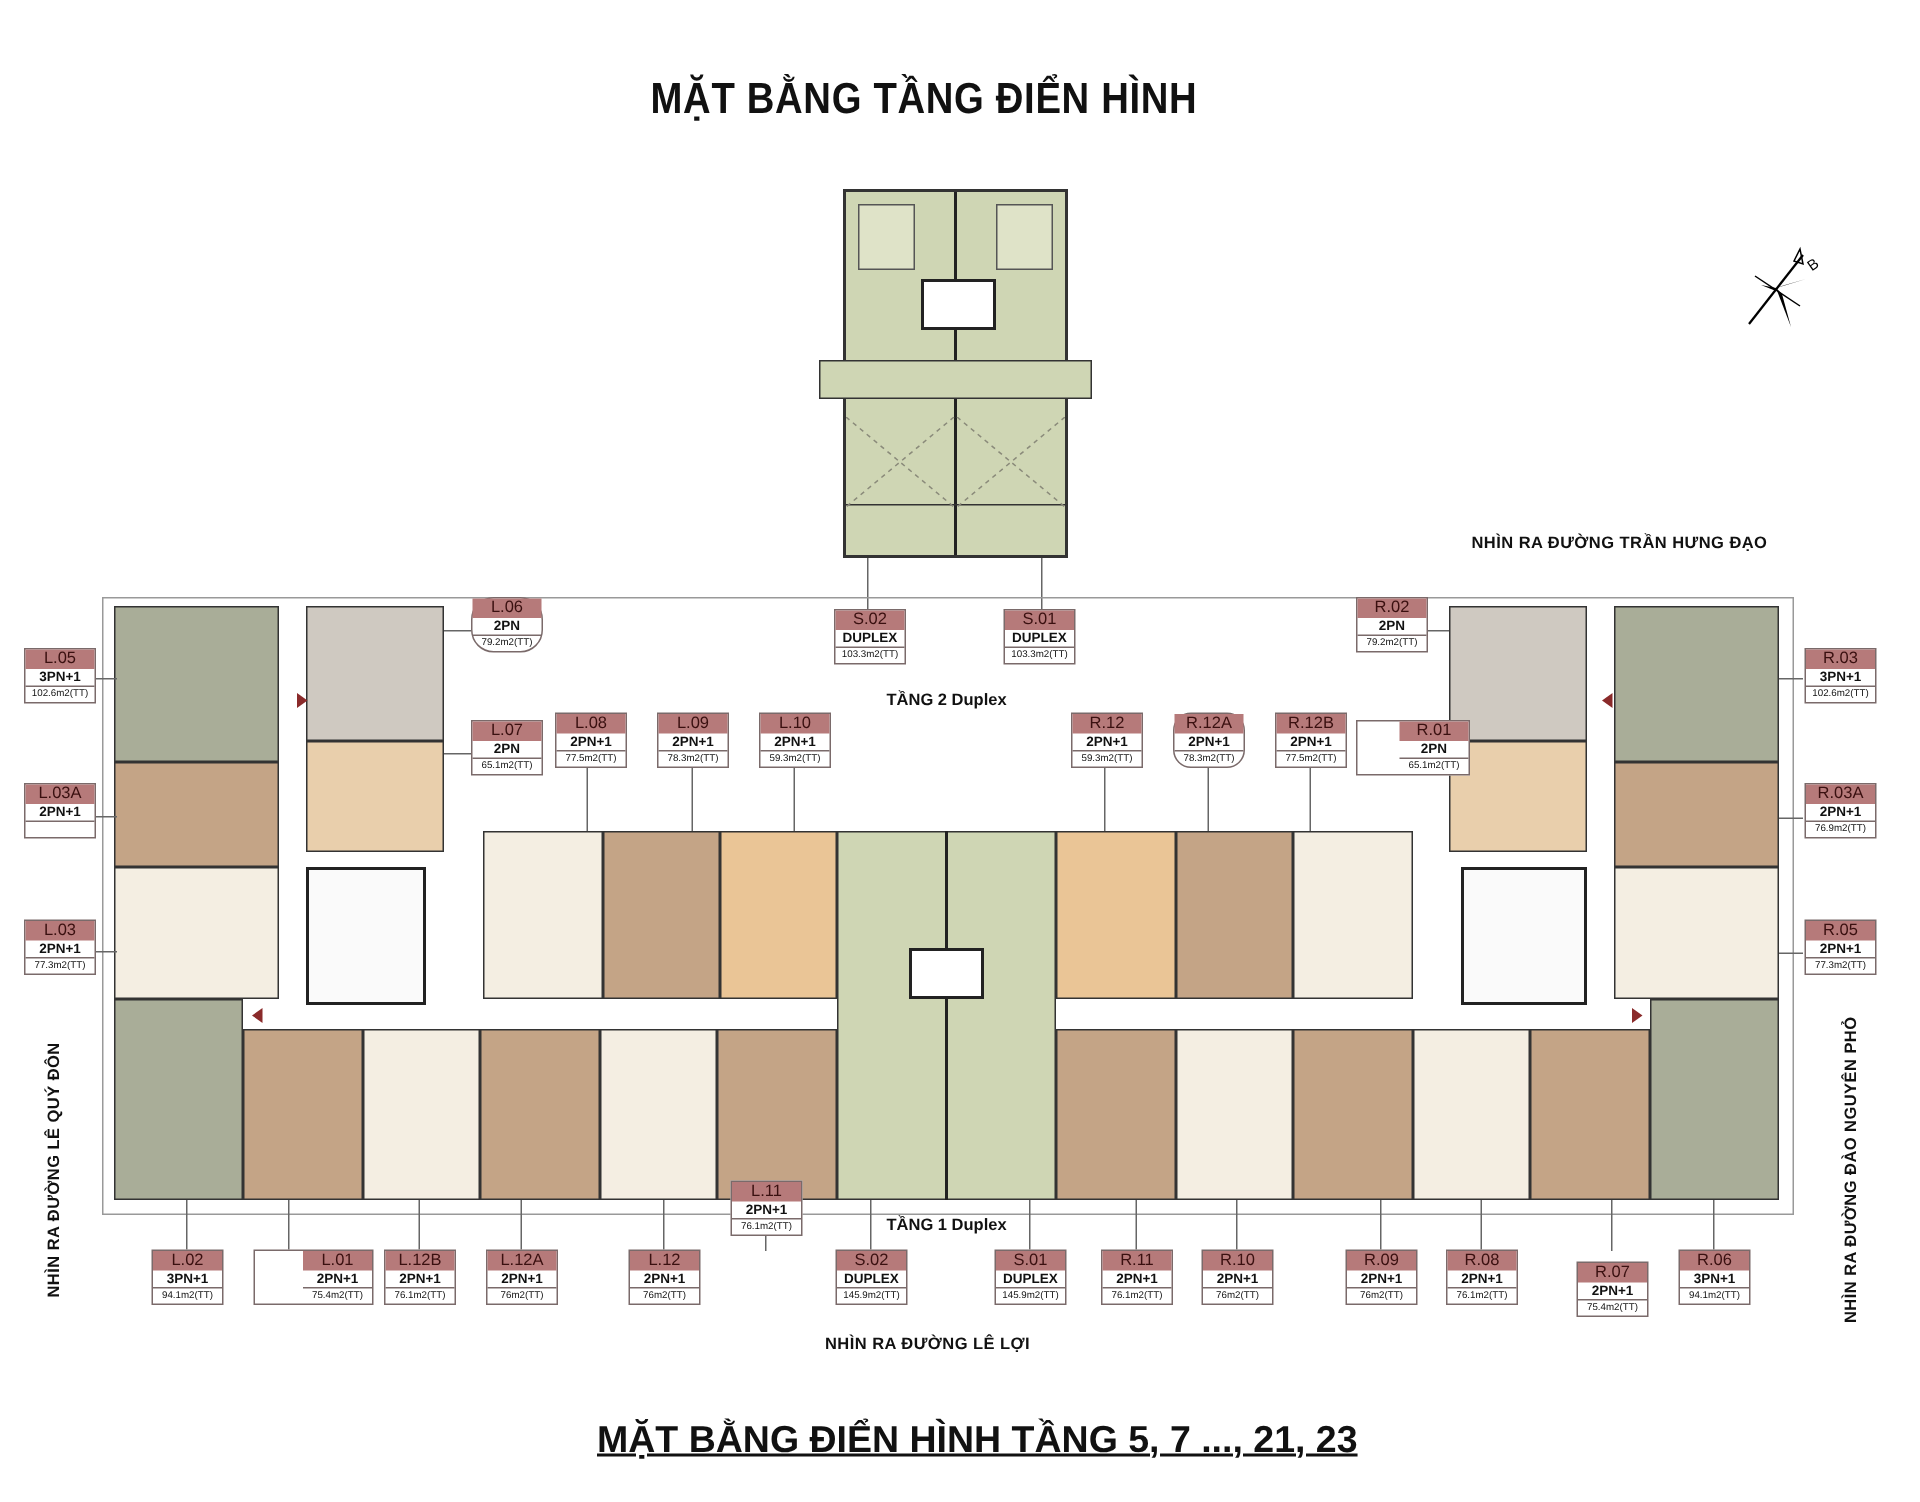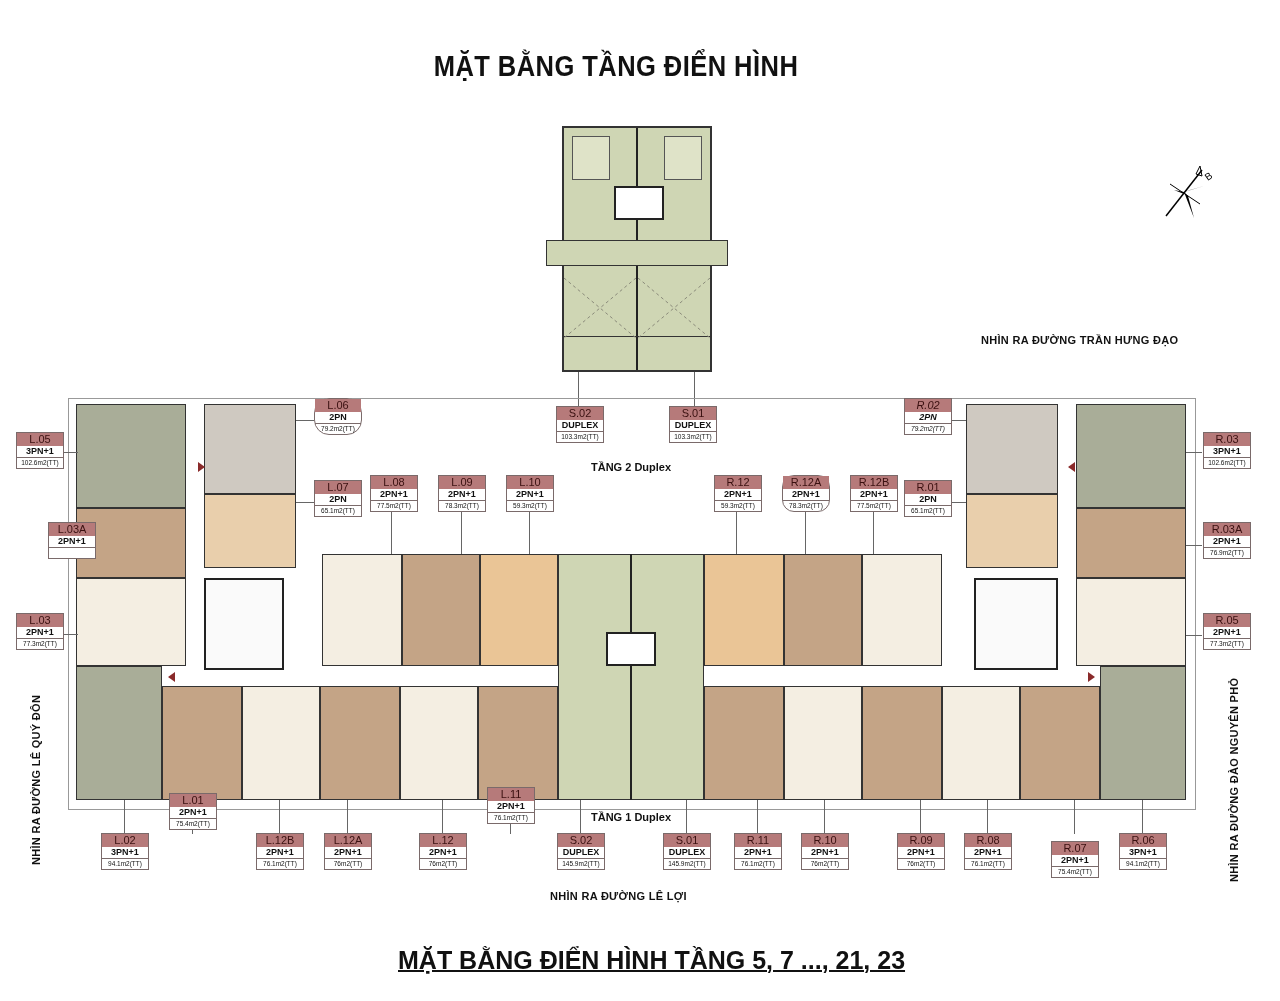--- a/index.html
+++ b/index.html
@@ -59,21 +59,21 @@
   <div class="type">DUPLEX</div>
   <div class="area">103.3m2(TT)</div>
 </div>
 <div class="tag" style="left:669px;top:406px;">
   <div class="code">S.01</div>
   <div class="type">DUPLEX</div>
   <div class="area">103.3m2(TT)</div>
 </div>
 
 <div class="floorlbl" style="left:591px;top:461px;">TẦNG 2 Duplex</div>
-<div class="road" style="left:981px;top:334px;">NHÌN RA ĐƯỜNG TRẦN HƯNG ĐẠO</div>
+<div class="road" style="left:981px;top:356px;">NHÌN RA ĐƯỜNG TRẦN HƯNG ĐẠO</div>
 
 <div class="outline" style="left:68px;top:398px;width:1128px;height:412px;"></div>
 
 <div class="unit" style="left:76px;top:404px;width:110px;height:104px;background:#a9ad98;"></div>
 <div class="unit" style="left:76px;top:508px;width:110px;height:70px;background:#c4a486;"></div>
 <div class="unit" style="left:76px;top:578px;width:110px;height:88px;background:#f4eee2;"></div>
 <div class="unit" style="left:76px;top:666px;width:86px;height:134px;background:#a9ad98;"></div>
 <div class="unit" style="left:204px;top:404px;width:92px;height:90px;background:#cfc9c1;"></div>
 <div class="unit" style="left:204px;top:494px;width:92px;height:74px;background:#e9cfac;"></div>
 <div class="unit" style="left:204px;top:578px;width:80px;height:92px;background:#fafafa;border:2px solid #222;"></div>
@@ -112,21 +112,21 @@
 <div class="arrow" style="left:198px;top:462px;border-top:5px solid transparent;border-bottom:5px solid transparent;border-left:7px solid #8a2a2a;"></div>
 <div class="arrow" style="left:1068px;top:462px;border-top:5px solid transparent;border-bottom:5px solid transparent;border-right:7px solid #8a2a2a;"></div>
 
 <div class="leaderh" style="left:64px;top:452px;width:14px;"></div>
 <div class="tag" style="left:16px;top:432px;">
   <div class="code">L.05</div>
   <div class="type">3PN+1</div>
   <div class="area">102.6m2(TT)</div>
 </div>
 <div class="leaderh" style="left:64px;top:544px;width:14px;"></div>
-<div class="tag" style="left:16px;top:522px;margin-left:32px;">
+<div class="tag" style="left:16px;top:522px;">
   <div class="code">L.03A</div>
   <div class="type">2PN+1</div>
   <div class="area"></div>
 </div>
 <div class="leaderh" style="left:64px;top:634px;width:14px;"></div>
 <div class="tag" style="left:16px;top:613px;">
   <div class="code">L.03</div>
   <div class="type">2PN+1</div>
   <div class="area">77.3m2(TT)</div>
 </div>
@@ -174,27 +174,27 @@
   <div class="area">78.3m2(TT)</div>
 </div>
 <div class="leader" style="left:873px;top:510px;height:44px;"></div>
 <div class="tag" style="left:850px;top:475px;">
   <div class="code">R.12B</div>
   <div class="type">2PN+1</div>
   <div class="area">77.5m2(TT)</div>
 </div>
 
 <div class="leaderh" style="left:950px;top:420px;width:16px;"></div>
-<div class="tag" style="left:904px;top:398px;font-style:italic;">
+<div class="tag" style="left:904px;top:398px;">
   <div class="code">R.02</div>
   <div class="type">2PN</div>
   <div class="area">79.2m2(TT)</div>
 </div>
 <div class="leaderh" style="left:950px;top:502px;width:16px;"></div>
-<div class="tag" style="left:904px;top:480px;">
+<div class="tag" style="left:904px;top:480px;padding-left:28px;">
   <div class="code">R.01</div>
   <div class="type">2PN</div>
   <div class="area">65.1m2(TT)</div>
 </div>
 <div class="leaderh" style="left:1186px;top:452px;width:16px;"></div>
 <div class="tag" style="left:1203px;top:432px;">
   <div class="code">R.03</div>
   <div class="type">3PN+1</div>
   <div class="area">102.6m2(TT)</div>
 </div>
@@ -226,21 +226,21 @@
 <div class="leader" style="left:1074px;top:800px;height:34px;"></div>
 <div class="leader" style="left:1142px;top:800px;height:34px;"></div>
 
 <div class="floorlbl" style="left:591px;top:811px;">TẦNG 1 Duplex</div>
 
 <div class="tag" style="left:101px;top:833px;">
   <div class="code">L.02</div>
   <div class="type">3PN+1</div>
   <div class="area">94.1m2(TT)</div>
 </div>
-<div class="tag" style="left:169px;top:793px;">
+<div class="tag" style="left:169px;top:833px;padding-left:32px;">
   <div class="code">L.01</div>
   <div class="type">2PN+1</div>
   <div class="area">75.4m2(TT)</div>
 </div>
 <div class="tag" style="left:256px;top:833px;">
   <div class="code">L.12B</div>
   <div class="type">2PN+1</div>
   <div class="area">76.1m2(TT)</div>
 </div>
 <div class="tag" style="left:324px;top:833px;">

